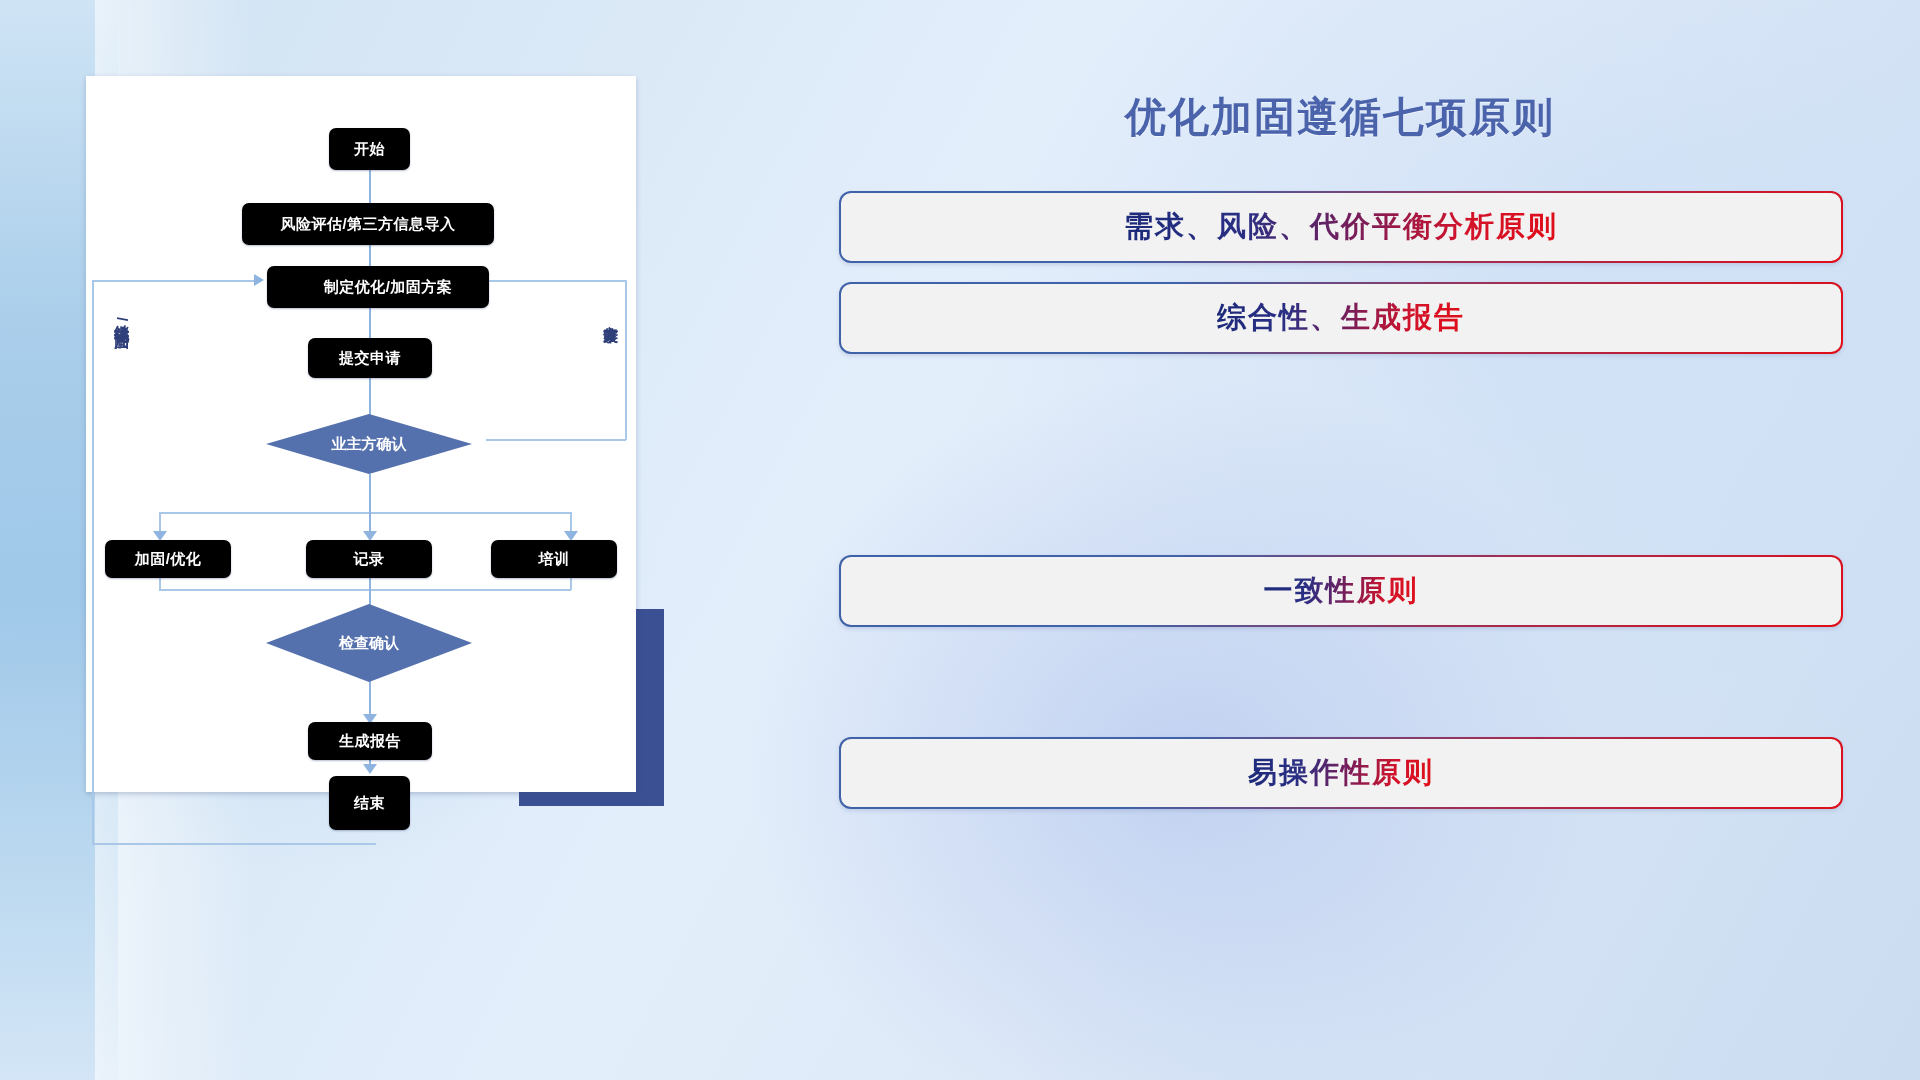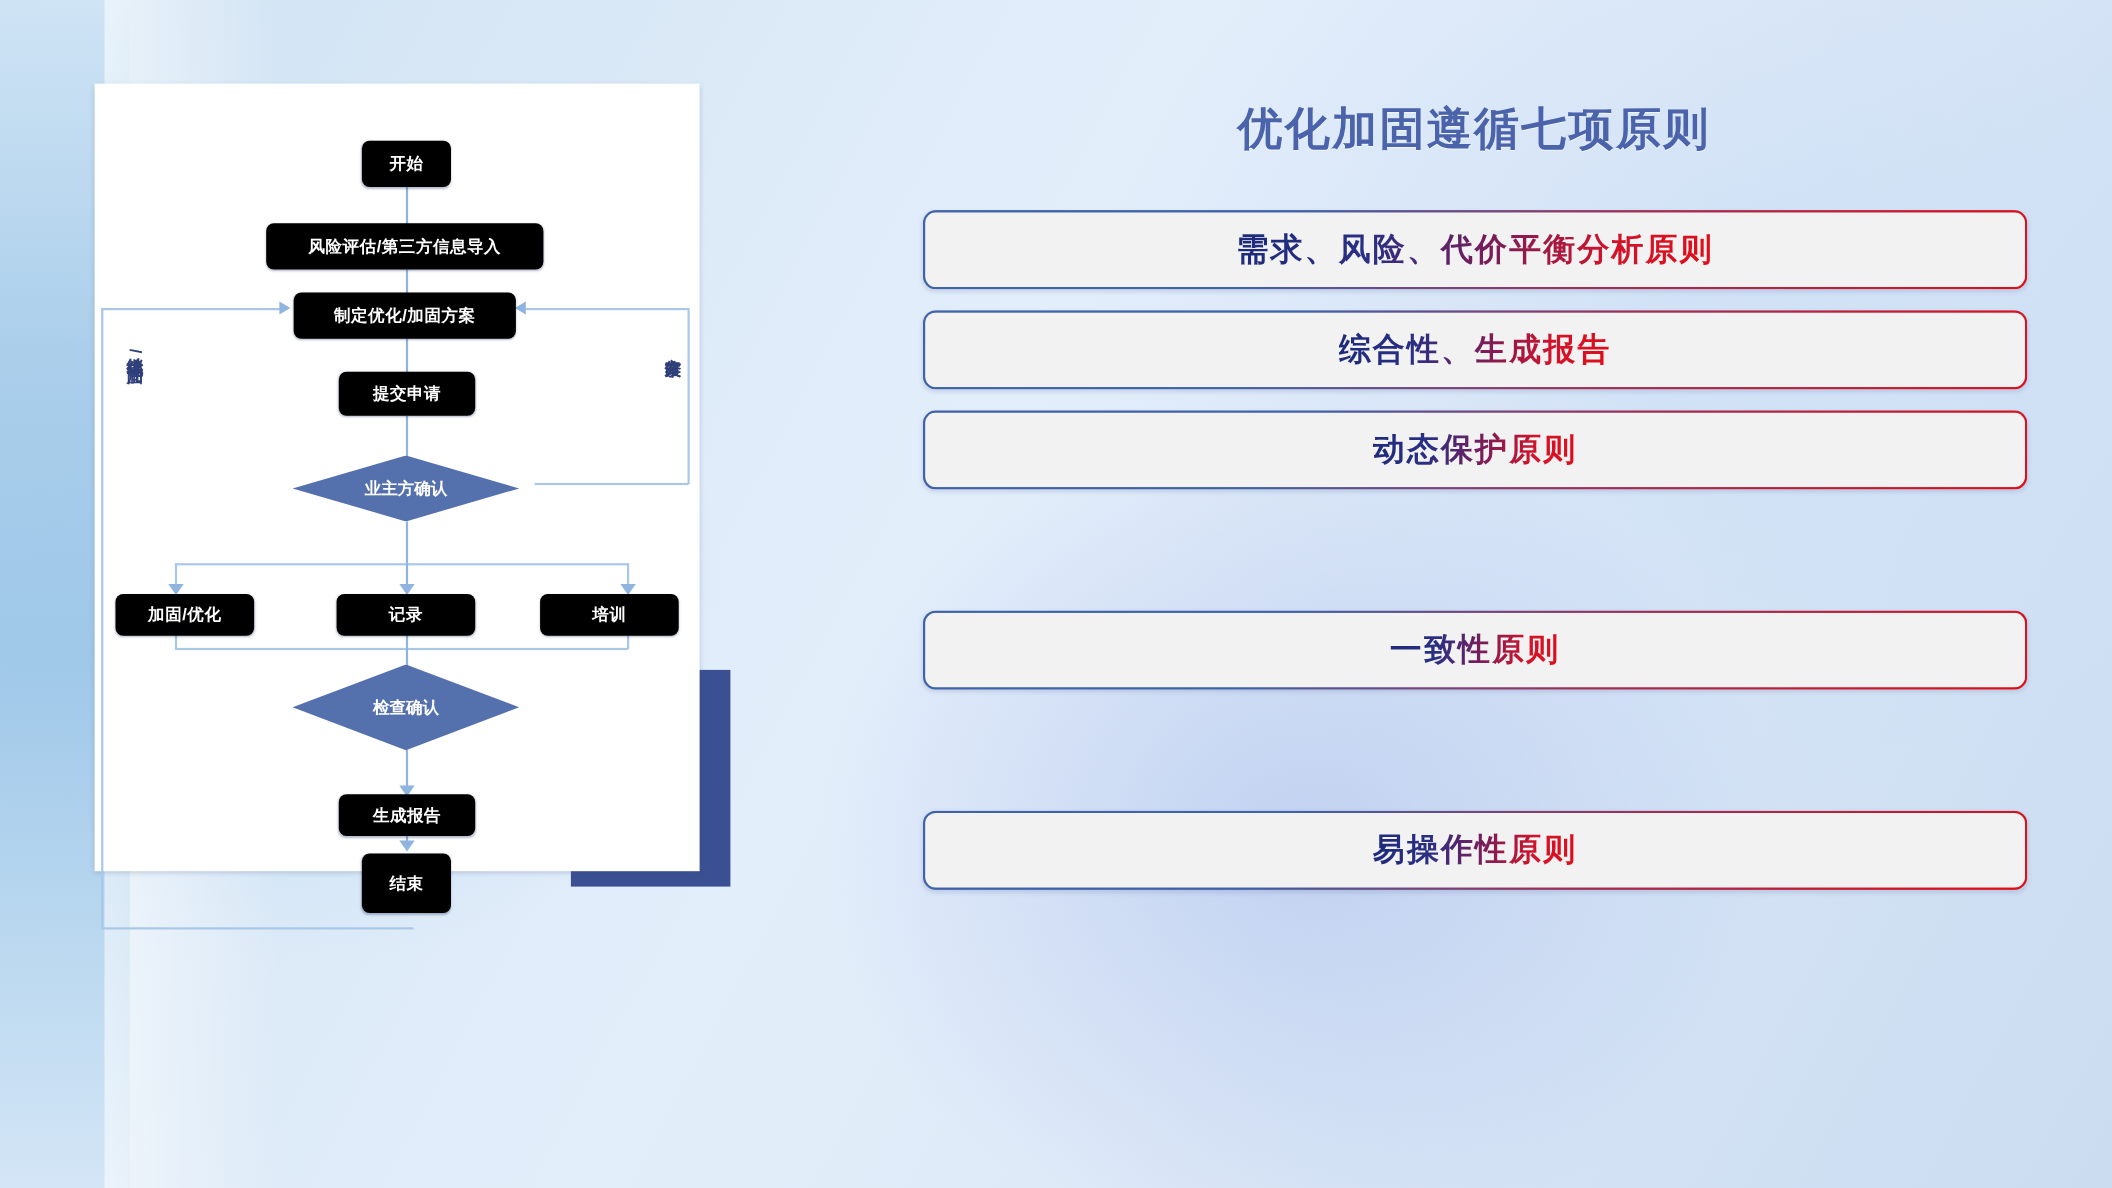--- a/index.html
+++ b/index.html
@@ -174,21 +174,21 @@
       <div class="arrow-down" style="left:277px;top:688px;"></div>
 
       <div class="node" style="left:243px;top:52px;width:81px;height:42px;">
         <span>开始</span>
       </div>
 
       <div class="node" style="left:156px;top:127px;width:252px;height:42px;">
         <span>风险评估/第三方信息导入</span>
       </div>
 
-      <div class="node" style="left:181px;top:190px;width:202px;height:42px;">
+      <div class="node" style="left:181px;top:190px;width:202px;height:42px;padding-left:20px;">
         <span>制定优化/加固方案</span>
       </div>
 
       <div class="node" style="left:222px;top:262px;width:124px;height:40px;">
         <span>提交申请</span>
       </div>
 
       <div class="diamond" style="left:180px;top:338px;width:206px;height:60px;">
         <span>业主方确认</span>
       </div>
@@ -223,23 +223,20 @@
   <div id="rightpanel">
 
     <div id="rtitle">优化加固遵循七项原则</div>
 
     <div class="pcard" style="top:121px;">
       <span>需求、风险、代价平衡分析原则</span>
     </div>
     <div class="pcard" style="top:212px;">
       <span>综合性、生成报告</span>
     </div>
-    <div class="pcard" style="top:303px;">
-      <span>动态保护原则</span>
-    </div>
     <div class="pcard" style="top:485px;">
       <span>一致性原则</span>
     </div>
     <div class="pcard" style="top:667px;">
       <span>易操作性原则</span>
     </div>
 
   </div>
 
 </div>

